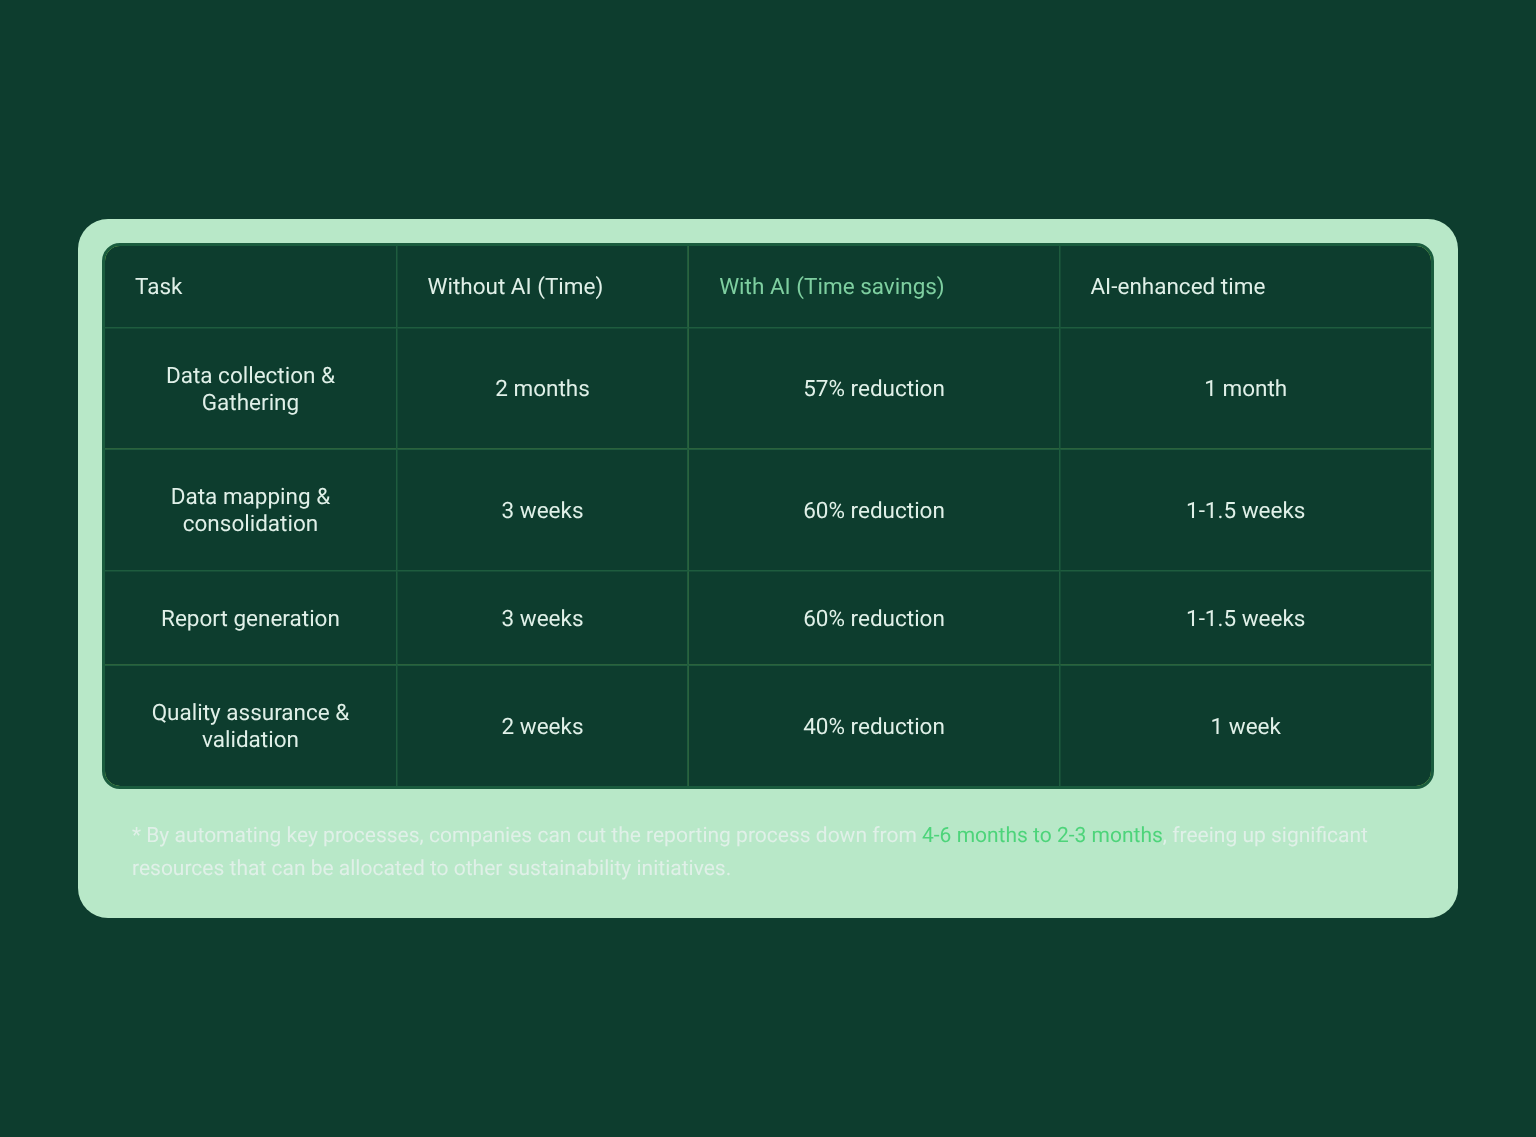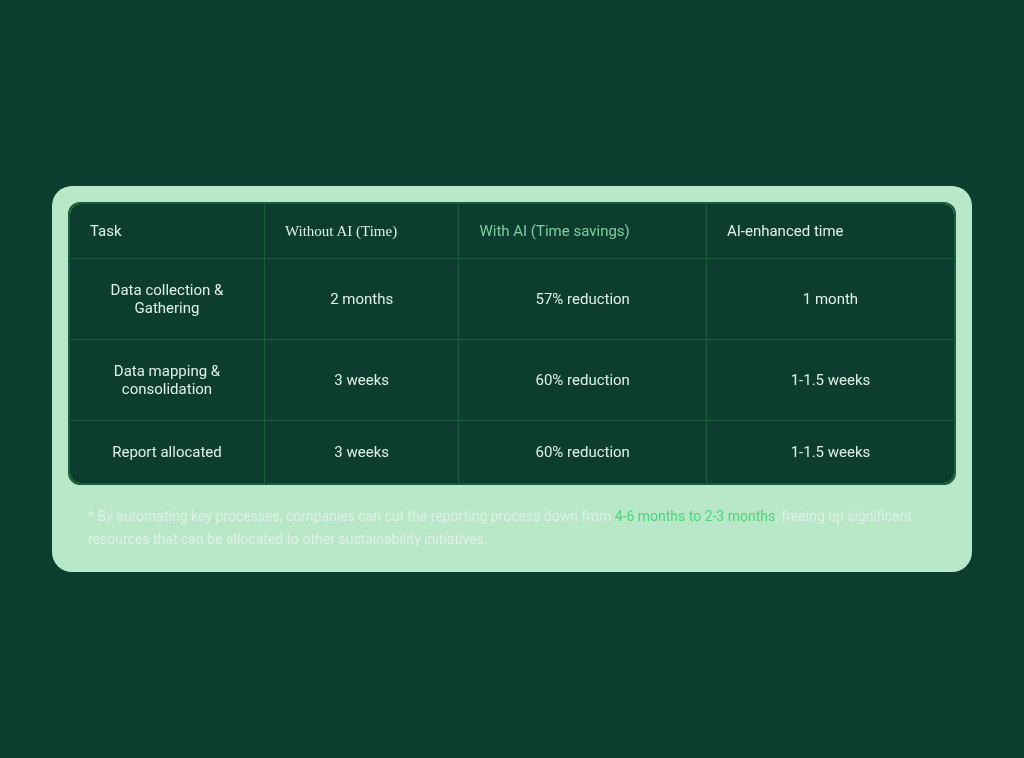--- a/index.html
+++ b/index.html
@@ -75,21 +75,20 @@
     .data-table td:last-child {
       border-right: none;
     }
 
     .col-task {
       width: 22%;
     }
 
     .col-without {
       width: 22%;
-      font-family: Liberation Serif, serif;
     }
 
     .col-with {
       width: 28%;
       color: #7ecfa0 !important;
     }
 
     .col-enhanced {
       width: 28%;
     }
@@ -131,24 +130,30 @@
             <td class="highlight-green">57% reduction</td>
             <td>1 month</td>
           </tr>
           <tr>
             <td>Data mapping &amp; consolidation</td>
             <td>3 weeks</td>
             <td class="highlight-green">60% reduction</td>
             <td>1-1.5 weeks</td>
           </tr>
           <tr>
-            <td>Report allocated</td>
+            <td>Report generation</td>
             <td>3 weeks</td>
             <td class="highlight-green">60% reduction</td>
             <td>1-1.5 weeks</td>
+          </tr>
+          <tr>
+            <td>Quality assurance &amp; validation</td>
+            <td>2 weeks</td>
+            <td class="highlight-green">40% reduction</td>
+            <td>1 week</td>
           </tr>
         </tbody>
     </table>
   </div>
 
   <div class="footer-note">
     <span>* By automating key processes, companies can cut the reporting process down from </span><span class="footer-highlight">4-6 months to 2-3 months</span><span>, freeing up significant resources that can be allocated to other sustainability initiatives.</span>
   </div>
 </div>
 

